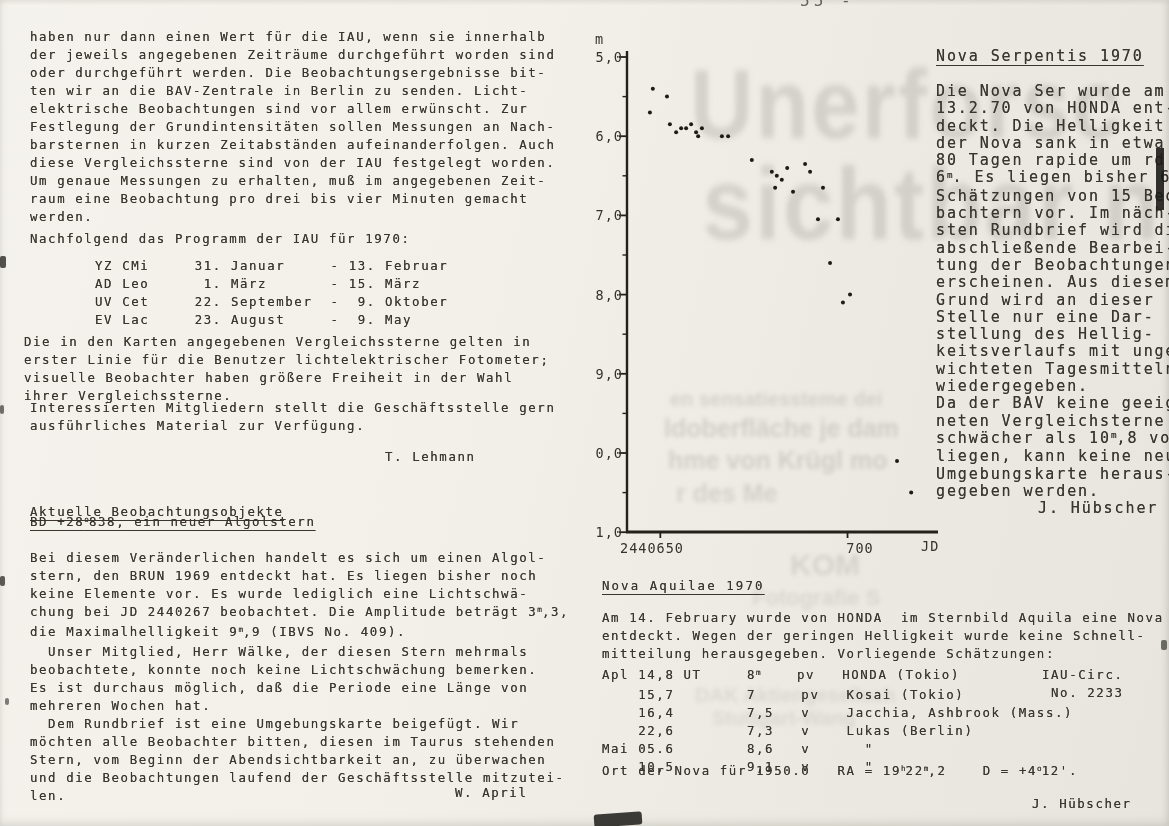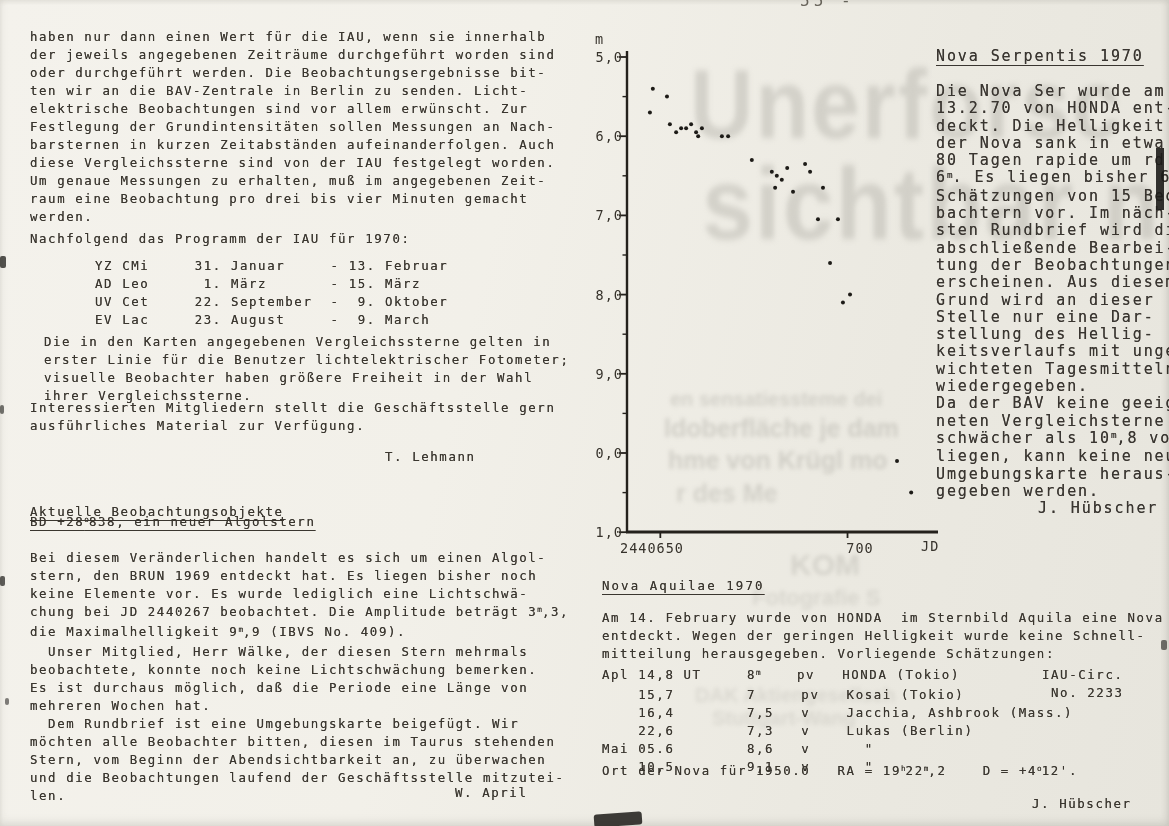--- a/index.html
+++ b/index.html
@@ -68,22 +68,22 @@
 Festlegung der Grundintensitäten sollen Messungen an Nach-
 barsternen in kurzen Zeitabständen aufeinanderfolgen. Auch
 diese Vergleichssterne sind von der IAU festgelegt worden.
 Um genaue Messungen zu erhalten, muß im angegebenen Zeit-
 raum eine Beobachtung pro drei bis vier Minuten gemacht
 werden.</div>
     <div class="mono" style="left:30px;top:230px;">Nachfolgend das Programm der IAU für 1970:</div>
     <div class="mono" style="left:95px;top:257px;">YZ CMi     31. Januar     - 13. Februar
 AD Leo      1. März       - 15. März
 UV Cet     22. September  -  9. Oktober
-EV Lac     23. August     -  9. March</div>
-    <div class="mono" style="left:44px;top:333px;">Die in den Karten angegebenen Vergleichssterne gelten in
+EV Lac     23. August     -  9. May</div>
+    <div class="mono" style="left:24px;top:333px;">Die in den Karten angegebenen Vergleichssterne gelten in
 erster Linie für die Benutzer lichtelektrischer Fotometer;
 visuelle Beobachter haben größere Freiheit in der Wahl
 ihrer Vergleichssterne.</div>
     <div class="mono" style="left:30px;top:399px;">Interessierten Mitgliedern stellt die Geschäftsstelle gern
 ausführliches Material zur Verfügung.</div>
     <div class="mono" style="left:385px;top:448px;">T. Lehmann</div>
     <div class="mono underlined" style="left:30px;top:503px;">Aktuelle Beobachtungsobjekte</div>
     <div class="mono underlined" style="left:30px;top:513px;">BD +28<sup>o</sup>838, ein neuer Algolstern</div>
     <div class="mono" style="left:30px;top:549px;">Bei diesem Veränderlichen handelt es sich um einen Algol-
 stern, den BRUN 1969 entdeckt hat. Es liegen bisher noch

